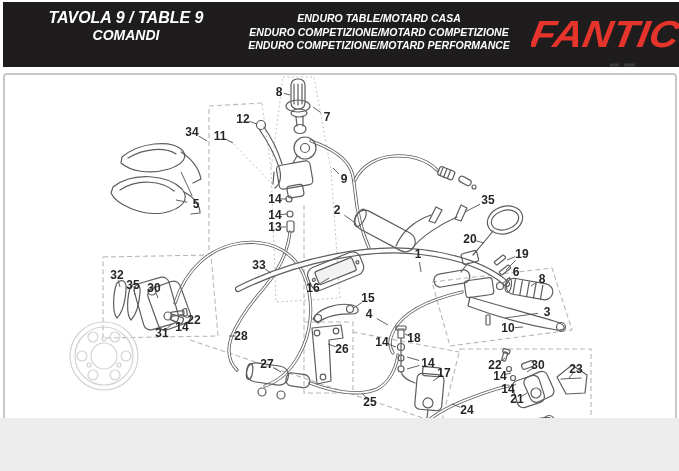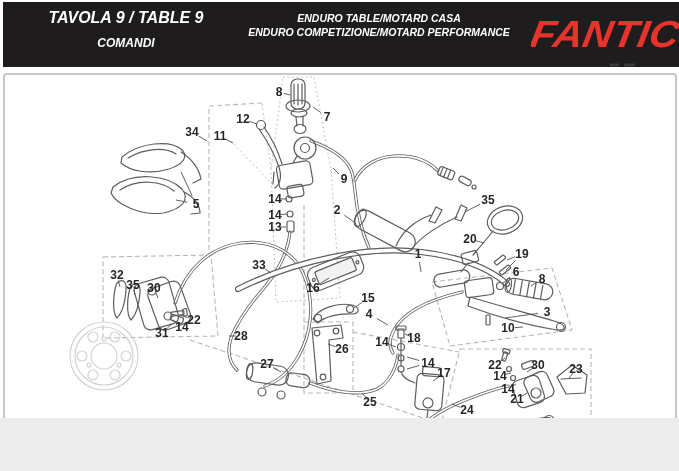--- a/index.html
+++ b/index.html
@@ -2,21 +2,21 @@
 <html><head>
 <meta charset="utf-8">
 <style>
   html,body{margin:0;padding:0;background:#ececec;}
   .page{position:relative;width:679px;height:418px;background:#ffffff;overflow:hidden;
         font-family:"Liberation Sans",sans-serif;}
   .header{position:absolute;left:3px;top:2px;width:676px;height:65px;background:#1e1c1c;}
   .hl{position:absolute;left:28px;top:6px;width:190px;text-align:center;color:#fff;
       font-style:italic;font-weight:700;}
   .hl .l1{font-size:16px;line-height:19px;}
-  .hl .l2,.hl .l3{font-size:12px;line-height:17px;margin-top:8px;}
+  .hl .l2,.hl .l3{font-size:14px;line-height:17px;}
   .hc{position:absolute;left:240px;top:10px;width:272px;text-align:center;color:#fff;
       font-style:italic;font-weight:700;font-size:10.5px;line-height:13.5px;white-space:nowrap;}
   .brand{position:absolute;left:528px;top:8px;width:160px;height:50px;overflow:hidden;}
   .brand span{display:inline-block;color:#e5342b;font-weight:700;font-style:italic;
       font-size:41px;line-height:48px;letter-spacing:0px;transform:skewX(-10deg) scaleY(0.92);}
   .panel{position:absolute;left:3px;top:73px;width:670px;height:385px;background:#fff;
          border:2px solid #c8c8c8;border-radius:4px;}
   .bottom-strip{position:absolute;left:0;top:464px;width:679px;height:7px;background:#e7e7e7;}
   svg.diagram{position:absolute;left:0;top:0;width:679px;height:471px;}
   .art{stroke:#5d5d5d;fill:none;stroke-width:1.2;stroke-linecap:round;stroke-linejoin:round;}
@@ -36,20 +36,21 @@
 
 <div class="page">
 
   <div class="header">
     <div class="hl">
       <div class="l1">TAVOLA 9  /  TABLE 9</div>
       <div class="l2">COMANDI</div>
     </div>
     <div class="hc">
       <div>ENDURO TABLE/MOTARD CASA</div>
+      <div>ENDURO COMPETIZIONE/MOTARD COMPETIZIONE</div>
       <div>ENDURO COMPETIZIONE/MOTARD PERFORMANCE</div>
     </div>
     <div class="brand">
       <span>FANTIC</span>
     </div>
   </div>
 
   <div class="panel"></div>
   <div class="bottom-strip"></div>
 

